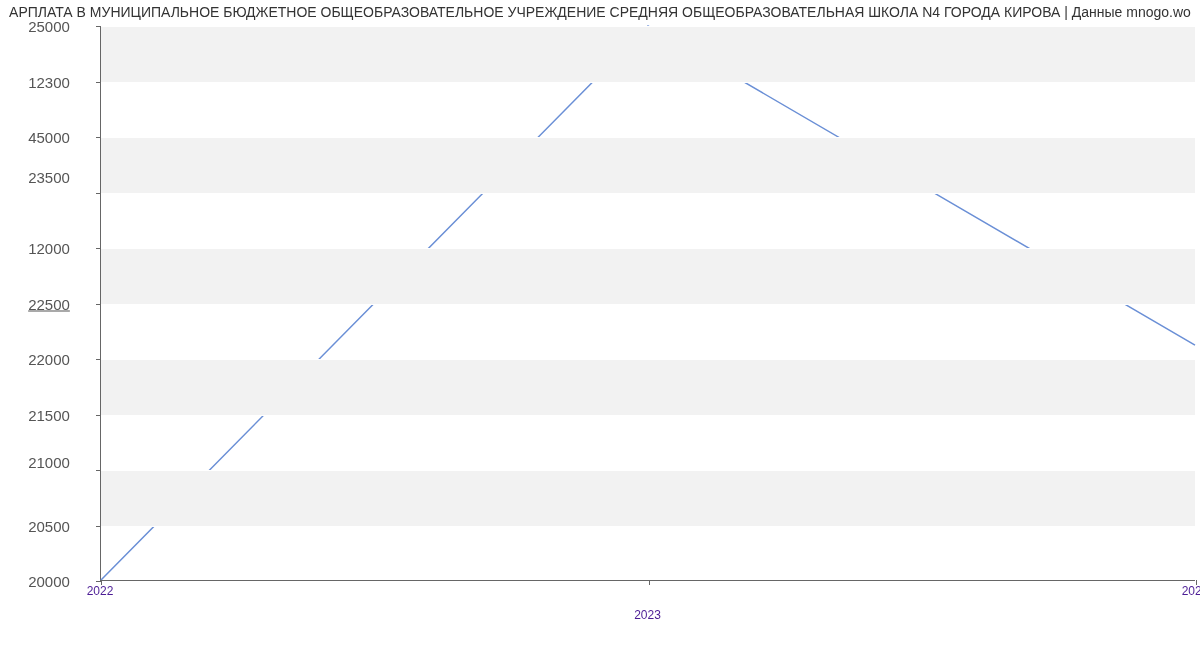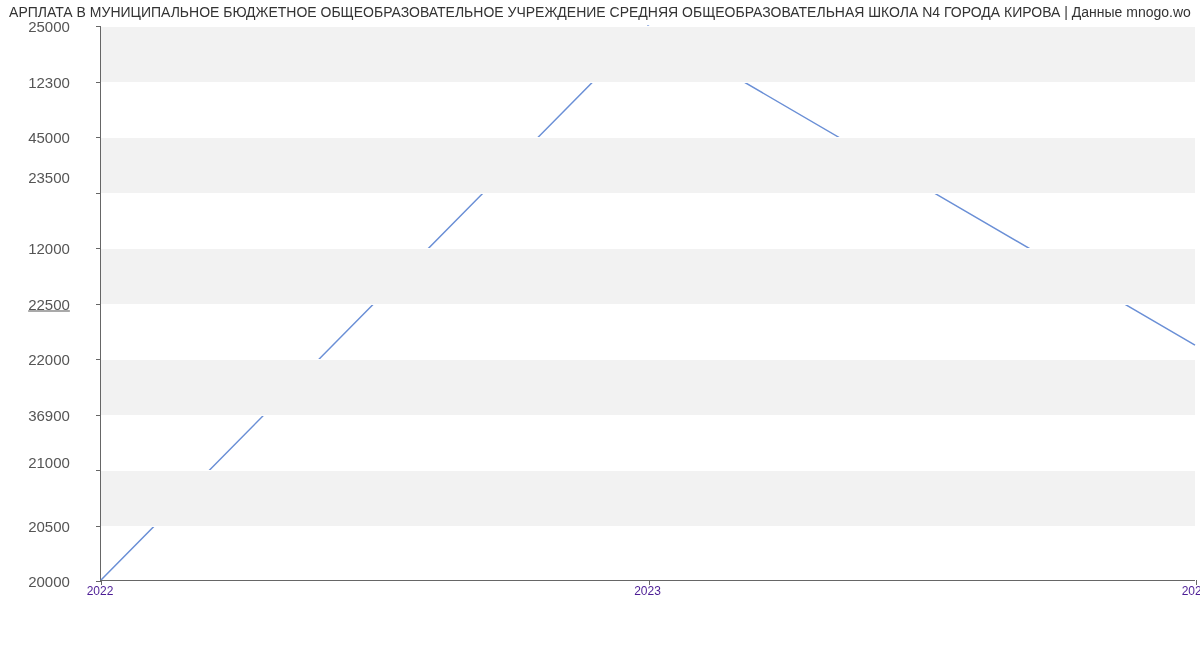--- a/index.html
+++ b/index.html
@@ -124,24 +124,24 @@
       <div class="y-tick-mark" style="top: 55.5px;"></div>
       <div class="grid-line" style="top: 0px;"></div>
       <div class="y-tick-mark" style="top: 0px;"></div>
       <div class="x-tick-mark" style="left: 0px;"></div>
       <div class="x-tick-mark" style="left: 547.5px;"></div>
       <div class="x-tick-mark" style="left: 1095px;"></div>
     </div>
 <div class="y-tick-label" style="top: 581px;">20000</div>
     <div class="y-tick-label" style="top: 525.5px;">20500</div>
     <div class="y-tick-label" style="top: 462px;">21000</div>
-    <div class="y-tick-label" style="top: 414.5px;">36900</div>
+    <div class="y-tick-label" style="top: 414.5px;">21500</div>
     <div class="y-tick-label" style="top: 359px;">22000</div>
     <div class="y-tick-label" style="top: 303.5px; text-decoration: underline;">22500</div>
     <div class="y-tick-label" style="top: 248px;">12000</div>
     <div class="y-tick-label" style="top: 177px;">23500</div>
     <div class="y-tick-label" style="top: 137px;">45000</div>
     <div class="y-tick-label" style="top: 81.5px;">12300</div>
     <div class="y-tick-label" style="top: 26px;">25000</div>
     <div class="x-tick-label" style="left: 100px;">2022</div>
-    <div class="x-tick-label" style="left: 647.5px;">2023</div>
+    <div class="x-tick-label" style="left: 647.5px; margin-top: 24px;">2023</div>
     <div class="x-tick-label" style="left: 1195px;">2024</div>
   </div>
 
 </body></html>

